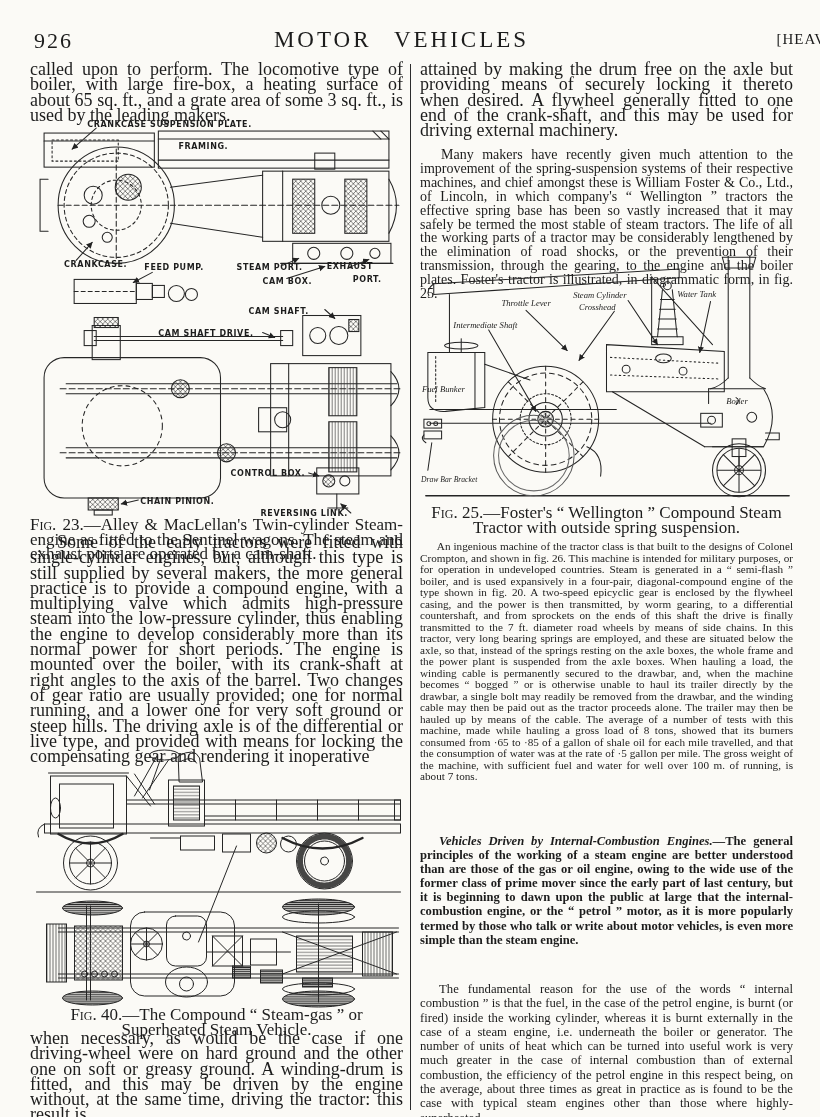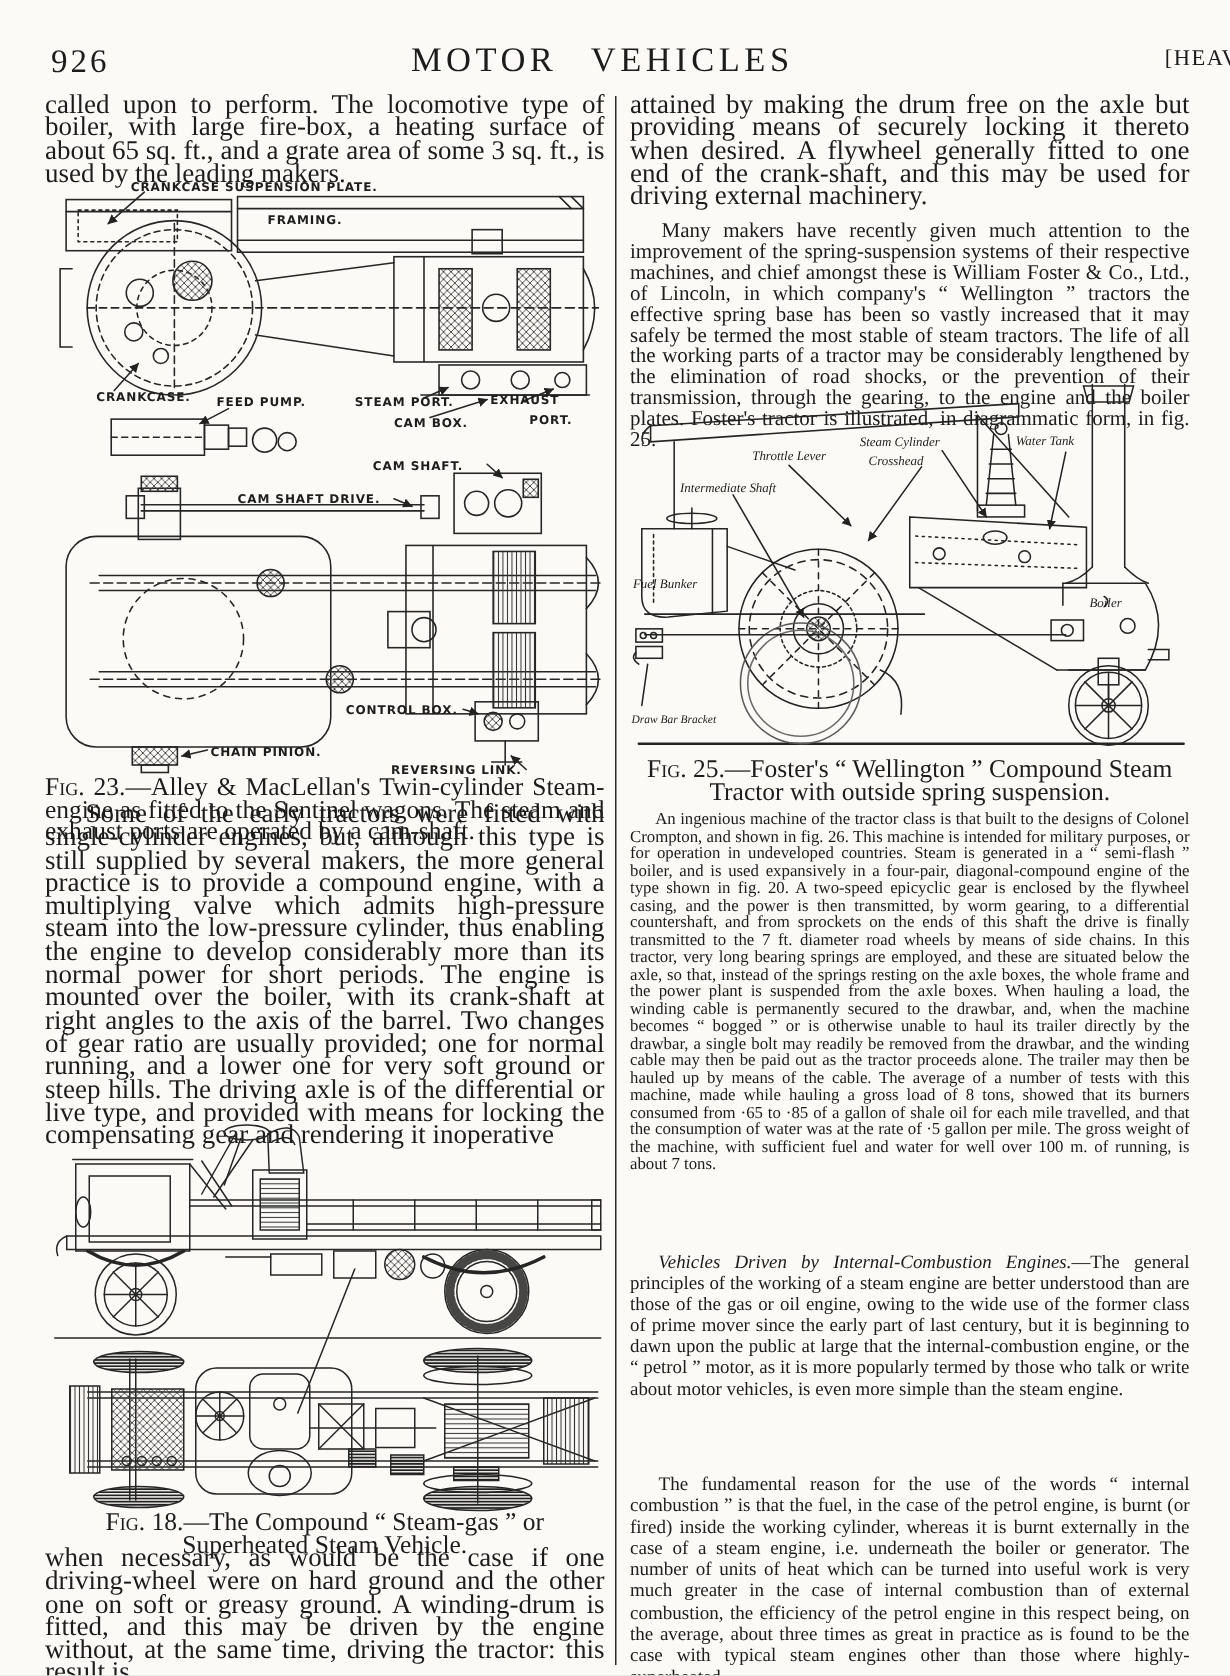--- a/index.html
+++ b/index.html
@@ -11,21 +11,21 @@
   #ptitle{left:0;top:27px;width:803px;text-align:center;font-size:23px;letter-spacing:3px;word-spacing:14px;}
   #psec{right:26px;top:31px;font-size:15px;letter-spacing:1px;text-align:center;}
   
   .lcol{left:30px;width:373px;}
   .rcol{left:420px;width:373px;}
   .jtext{text-align:justify;text-justify:inter-word;}
   .jtext p{margin:0;}
   .body-txt{font-size:18px;line-height:15.3px;}
   .med-txt{font-size:14px;line-height:13.9px;margin-top:24px;}
   .dense-txt{font-size:11.2px;line-height:11.5px;}
-  .p4-txt{font-size:12.6px;line-height:14.1px;}
+  .p4-txt{font-size:12.6px;line-height:14.1px;font-weight:bold;}
   .p5-txt{font-size:12.7px;line-height:14.3px;margin-top:34px;}
   .indent{text-indent:1.5em;}
   .caption{font-size:17px;line-height:14.6px;}
   .caption .fg{font-variant:small-caps;}
   .cap-center{text-align:center;}
   #divider{left:410px;top:64px;width:1px;height:1046px;background:#2c2c2c;}
   .ital{font-style:italic;}
   svg{display:block;}
   svg text{fill:#1d1d1d;stroke:none;}
   .dlab{font-family:"DejaVu Sans",sans-serif;font-size:8px;letter-spacing:.6px;font-weight:bold;}
@@ -276,21 +276,21 @@
           <line x1="252" y1="228" x2="366" y2="186"></line>
         <rect x="266" y="190" width="56" height="36" fill="url(#px-hl)"></rect>
         <rect x="272" y="232" width="30" height="9" fill="url(#px-dense)"></rect>
         <rect x="332" y="186" width="30" height="44" fill="url(#px-vl)"></rect>
         <line x1="288" y1="158" x2="288" y2="256"></line>
       </g>
     </svg>
   </div>
 
   <div class="abs lcol caption cap-center" style="top:1008px">
-    <span class="fg">Fig. 18.</span><span>—The Compound “ Steam-gas ” or Superheated Steam Vehicle.</span>
+    <span class="fg">Fig. 40.</span><span>—The Compound “ Steam-gas ” or Superheated Steam Vehicle.</span>
   </div>
 
   <div class="abs rcol jtext body-txt" style="top:62px">
     <p>attained by making the drum free on the axle but providing means of securely locking it thereto when desired.  A flywheel generally fitted to one end of the crank-shaft, and this may be used for driving external machinery.</p>
   </div>
 
   <div class="abs lcol jtext body-txt" style="top:1031px">
     <p>when necessary, as would be the case if one driving-wheel were on hard ground and the other one on soft or greasy ground. A winding-drum is fitted, and this may be driven by the engine without, at the same time, driving the tractor: this result is</p>
   </div>
 

